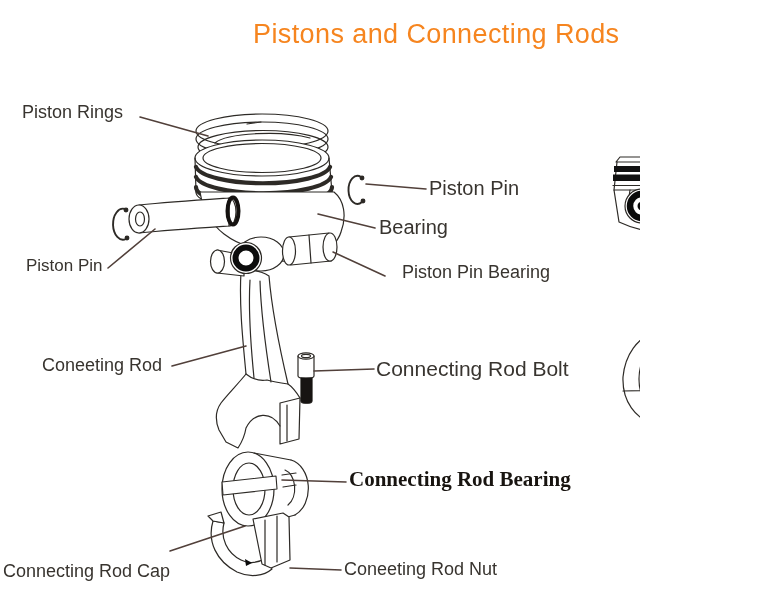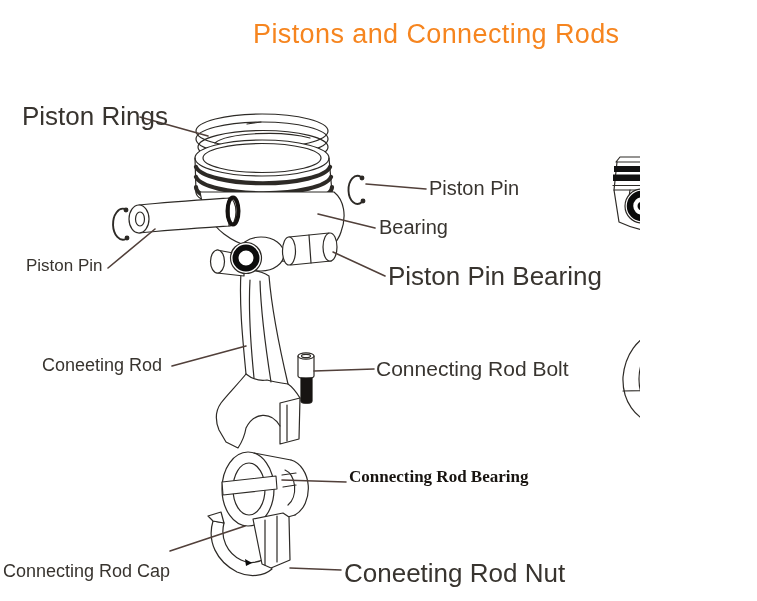--- a/index.html
+++ b/index.html
@@ -10,23 +10,23 @@
   }
   .title {
     position:absolute; left:253px; top:19px;
     font-size:27px; font-weight:500; letter-spacing:0.4px;
     color:var(--title-orange,#F6851F); white-space:nowrap;
   }
   .label {
     position:absolute; color:var(--label-text,#38342F);
     white-space:nowrap; line-height:1.05; font-weight:400;
   }
-  .fs17{font-size:17px;} .fs18{font-size:18px;} .fs19{font-size:26px;}
+  .fs17{font-size:17px;} .fs18{font-size:18px;} .fs19{font-size:18px;}
   .fs20{font-size:20px;} .fs21{font-size:21px;}
-  .serif { font-family:"Liberation Serif", serif; color:#181410; font-weight:700; font-size:17px; }
+  .serif { font-family:"Liberation Serif", serif; color:#181410; font-weight:700; font-size:21px; }
   .note  { font-family:"Liberation Serif", serif; color:var(--note-orange,#F58220); font-size:17.5px; font-weight:400; }
   svg.art { position:absolute; left:0; top:0; }
 </style>
 </head>
 <body>
 
 <div class="canvas">
 
   <svg class="art" width="757" height="601" viewBox="0 0 757 601">
     <g stroke="#2D2A26" stroke-width="1.2" fill="none" stroke-linecap="round" stroke-linejoin="round">
@@ -169,21 +169,21 @@
   <div class="title">Pistons and Connecting Rods</div>
 
   <div class="label fs19" style="left:22px;  top:103px;">Piston Rings</div>
 
   <div class="label fs20" style="left:429px; top:178px;">Piston Pin</div>
 
   <div class="label fs20" style="left:379px; top:217px;">Bearing</div>
 
   <div class="label fs17" style="left:26px;  top:257px;">Piston Pin</div>
 
-  <div class="label fs19" style="left:388px; top:263px;">Piston Pin Bearing</div>
+  <div class="label fs19" style="left:402px; top:263px;">Piston Pin Bearing</div>
 
   <div class="label fs18" style="left:42px;  top:356px;">Coneeting Rod</div>
 
   <div class="label fs21" style="left:376px; top:358px;text-align:right;">Connecting Rod Bolt</div>
 
   <div class="label serif" style="left:349px; top:468px;">Connecting Rod Bearing</div>
 
 
   <div class="label fs18" style="left:3px;   top:542px;margin-top:20px;">Connecting Rod Cap</div>
 

